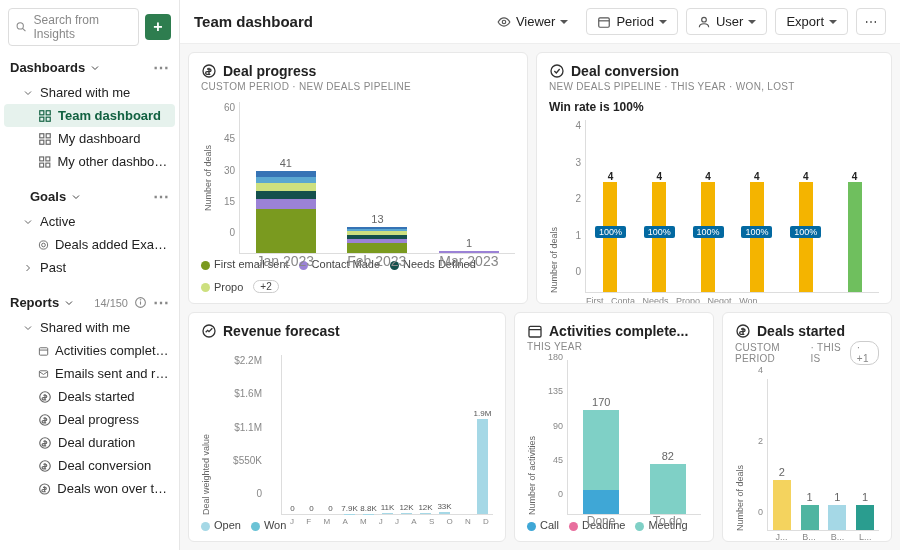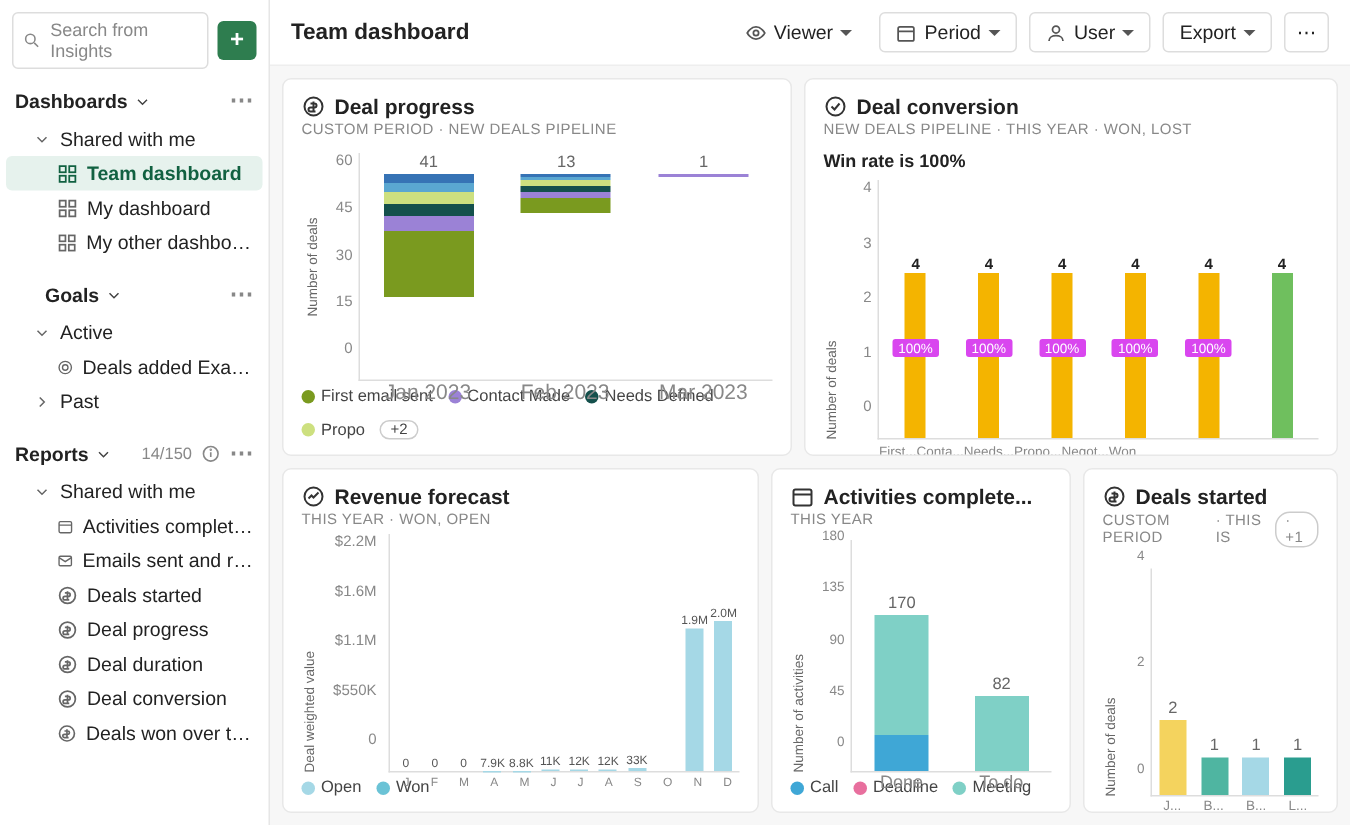--- a/index.html
+++ b/index.html
@@ -43,42 +43,42 @@
   .card-sub span+span::before{content:" · ";}
   .svgcirc{width:16px;height:16px;}
   .legend{display:flex;gap:10px;flex-wrap:wrap;font-size:11px;color:#444;align-items:center;margin-top:4px;}
   .dot{width:9px;height:9px;border-radius:50%;display:inline-block;margin-right:4px;vertical-align:middle;}
   .more-pill{border:1px solid #ccc;border-radius:10px;padding:0 6px;font-size:10px;}
 
   
   .dp-chart{flex:1;display:flex;gap:4px;margin-top:10px;}
   .dp-y{display:flex;flex-direction:column;justify-content:space-between;align-items:flex-end;font-size:10px;color:#888;padding-bottom:16px;width:18px;}
   .dp-axis-label{writing-mode:vertical-rl;transform:rotate(180deg);font-size:10px;color:#666;align-self:center;padding-right:2px;}
-  .dp-plot{flex:1;position:relative;border-left:1px solid #ddd;border-bottom:1px solid #ddd;display:flex;justify-content:space-around;}
+  .dp-plot{flex:1;position:relative;border-left:1px solid #ddd;border-bottom:1px solid #ddd;display:flex;align-items:flex-end;justify-content:space-around;}
   .dp-col{width:60px;display:flex;flex-direction:column;align-items:center;}
   .dp-bar{width:60px;display:flex;flex-direction:column;justify-content:flex-end;}
   .seg{width:100%;}
   .dp-val{font-size:11px;color:#666;margin-bottom:2px;}
   .dp-cat{position:absolute;bottom:-16px;width:100%;display:flex;justify-content:space-around;font-size:14px;color:#888;}
 
   
   .dc-note{font-weight:600;font-size:12px;margin-top:8px;}
   .dc-chart{flex:1;display:flex;gap:4px;margin-top:6px;}
   .dc-plot{flex:1;position:relative;border-left:1px solid #ddd;border-bottom:1px solid #ddd;display:flex;align-items:flex-end;justify-content:space-around;padding-bottom:0;}
   .dc-col{width:24px;display:flex;flex-direction:column;align-items:center;position:relative;}
   .dc-bar{width:14px;background:#f4b400;}
   .dc-bar.green{background:#6fbf5e;}
-  .dc-tag{position:absolute;top:50%;transform:translateY(-50%);background:#d946ef;color:#fff;font-size:9px;padding:1px 4px;border-radius:2px;}
+  .dc-tag{position:absolute;top:50%;transform:translateY(-50%);background:#0369a1;color:#fff;font-size:9px;padding:1px 4px;border-radius:2px;}
   .dc-cat{position:absolute;bottom:-14px;width:100%;display:flex;justify-content:flex-start;font-size:9px;color:#888;}
   .dc-val{font-size:10px;font-weight:600;}
 
   .row2{display:grid;grid-template-columns: 1fr 200px 170px;gap:8px;grid-column:1 / span 2;}
 
   
-  .rf-chart{flex:1;display:flex;gap:8px;margin-top:4px;}
+  .rf-chart{flex:1;display:flex;gap:19px;margin-top:16px;}
   .rf-plot{flex:1;position:relative;border-left:1px solid #ddd;border-bottom:1px solid #ddd;display:flex;align-items:flex-end;gap:2px;padding:0 2px;}
   .rf-col{flex:1;display:flex;flex-direction:column;align-items:center;justify-content:flex-end;min-width:0;}
   .rf-v{font-size:8px;color:#555;white-space:nowrap;margin-bottom:1px;}
   .rf-b{width:70%;background:#a5d8e6;}
   .rf-cat{position:absolute;bottom:-12px;width:100%;display:flex;justify-content:space-around;font-size:8px;color:#888;}
 
   
   .ac-plot{flex:1;position:relative;border-left:1px solid #ddd;border-bottom:1px solid #ddd;display:flex;align-items:flex-end;justify-content:space-around;margin-top:8px;}
   .ac-col{width:36px;display:flex;flex-direction:column;align-items:center;}
   .ac-seg{width:100%;}
@@ -436,21 +436,20 @@
       <div class="row2">
 
         <div class="card">
           <div class="card-head">
               <svg class="svgcirc" viewBox="0 0 24 24" fill="none" stroke="#333" stroke-width="2">
                 <circle cx="12" cy="12" r="9"></circle>
                 <path d="M7 14l3-3 2 2 5-5"></path>
               </svg>
               <span>Revenue forecast</span>
             </div>
-          <div class="card-sub"><span>THIS YEAR</span><span>WON, OPEN</span></div>
           <div class="rf-chart">
             <span class="yaxis-lab">Deal weighted value</span>
             <div class="dp-y" style="width:32px;">
               <span>$2.2M</span>
                 <span>$1.6M</span>
                 <span>$1.1M</span>
                 <span>$550K</span>
                 <span>0</span>
             </div>
             <div class="rf-plot" id="rf-plot">
@@ -490,24 +489,20 @@
                   <div class="rf-v">33K</div>
                   <div class="rf-b" style="height: 1.65px;"></div>
                 </div>
                 <div class="rf-col">
                   <div class="rf-v"></div>
                   <div class="rf-b" style="height: 0px;"></div>
                 </div>
                 <div class="rf-col">
                   <div class="rf-v">1.9M</div>
                   <div class="rf-b" style="height: 95px;"></div>
-                </div>
-                <div class="rf-col">
-                  <div class="rf-v">2.0M</div>
-                  <div class="rf-b" style="height: 100px;"></div>
                 </div>
                 <div class="rf-cat" id="rf-cat">
                   <span>J</span>
                   <span>F</span>
                   <span>M</span>
                   <span>A</span>
                   <span>M</span>
                   <span>J</span>
                   <span>J</span>
                   <span>A</span>

